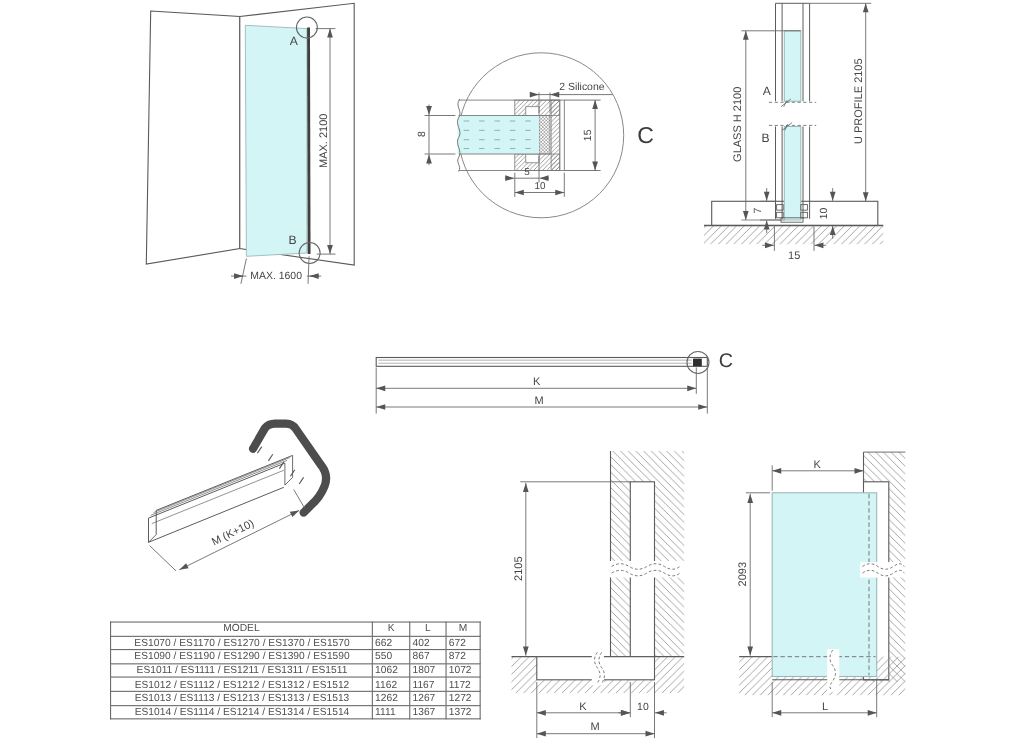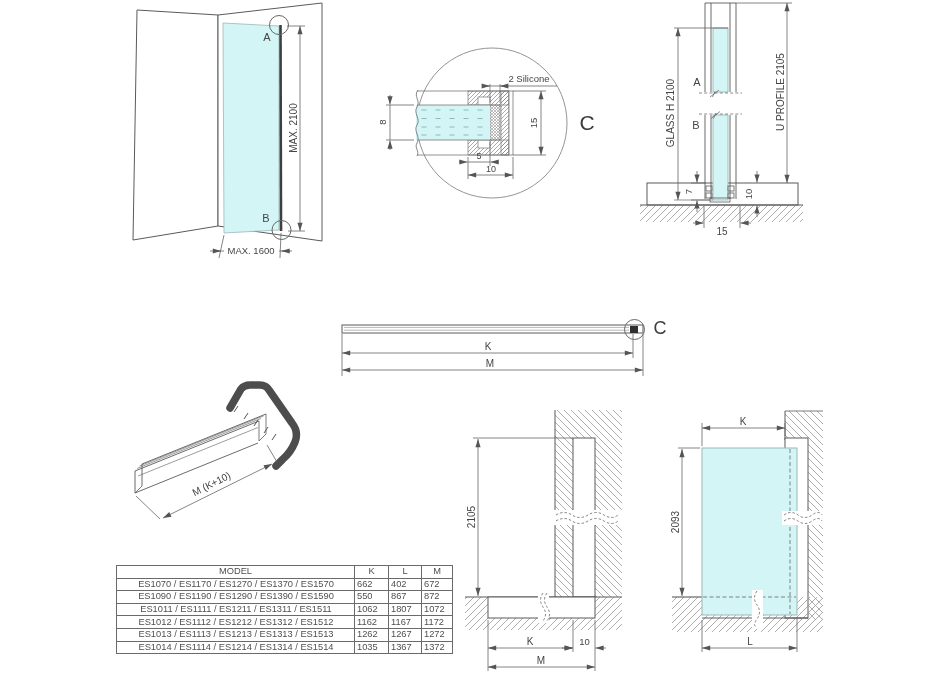--- a/index.html
+++ b/index.html
@@ -4,21 +4,21 @@
 <style>
   html,body{margin:0;padding:0;background:#ffffff;}
   #page{position:relative;width:928px;height:686px;background:#fff;overflow:hidden;
         font-family:"Liberation Sans", sans-serif;}
   svg text{font-family:"Liberation Sans", sans-serif;fill:#454545;}
   .dim{font-size:10px;}
   .dimS{font-size:9px;}
   .lbl{font-size:11px;}
   .callout{font-size:21px;fill:#3c3c3c;}
   .callout-sm{font-size:18px;fill:#3c3c3c;}
-  #spec-table{position:absolute;left:116px;top:565px;width:336px;border-collapse:collapse;
+  #spec-table{position:absolute;left:100px;top:565px;width:336px;border-collapse:collapse;
         table-layout:fixed;font-size:9.3px;color:#4f4f4f;}
   #spec-table td,#spec-table th{border:1px solid #6a6a6a;height:11.6px;padding:0 2px;
         font-weight:normal;white-space:nowrap;overflow:hidden;line-height:1;}
   #spec-table th{text-align:center;}
   .cell-model{text-align:center;padding-left:3px!important;}
   .cell-num{text-align:left;}
   .col-model{width:238px;}.col-k{width:34px;}.col-l{width:33px;}.col-m{width:31px;}
 </style>
 </head>
 <body>
@@ -382,19 +382,19 @@
     <td class="cell-num">1172</td>
   </tr>
   <tr>
     <td class="cell-model">ES1013 / ES1113 / ES1213 / ES1313 / ES1513</td>
     <td class="cell-num">1262</td>
     <td class="cell-num">1267</td>
     <td class="cell-num">1272</td>
   </tr>
   <tr>
     <td class="cell-model">ES1014 / ES1114 / ES1214 / ES1314 / ES1514</td>
-    <td class="cell-num">1035</td>
+    <td class="cell-num">1111</td>
     <td class="cell-num">1367</td>
     <td class="cell-num">1372</td>
   </tr>
 </tbody>
     </table>
 </div>
 
 </body></html>

